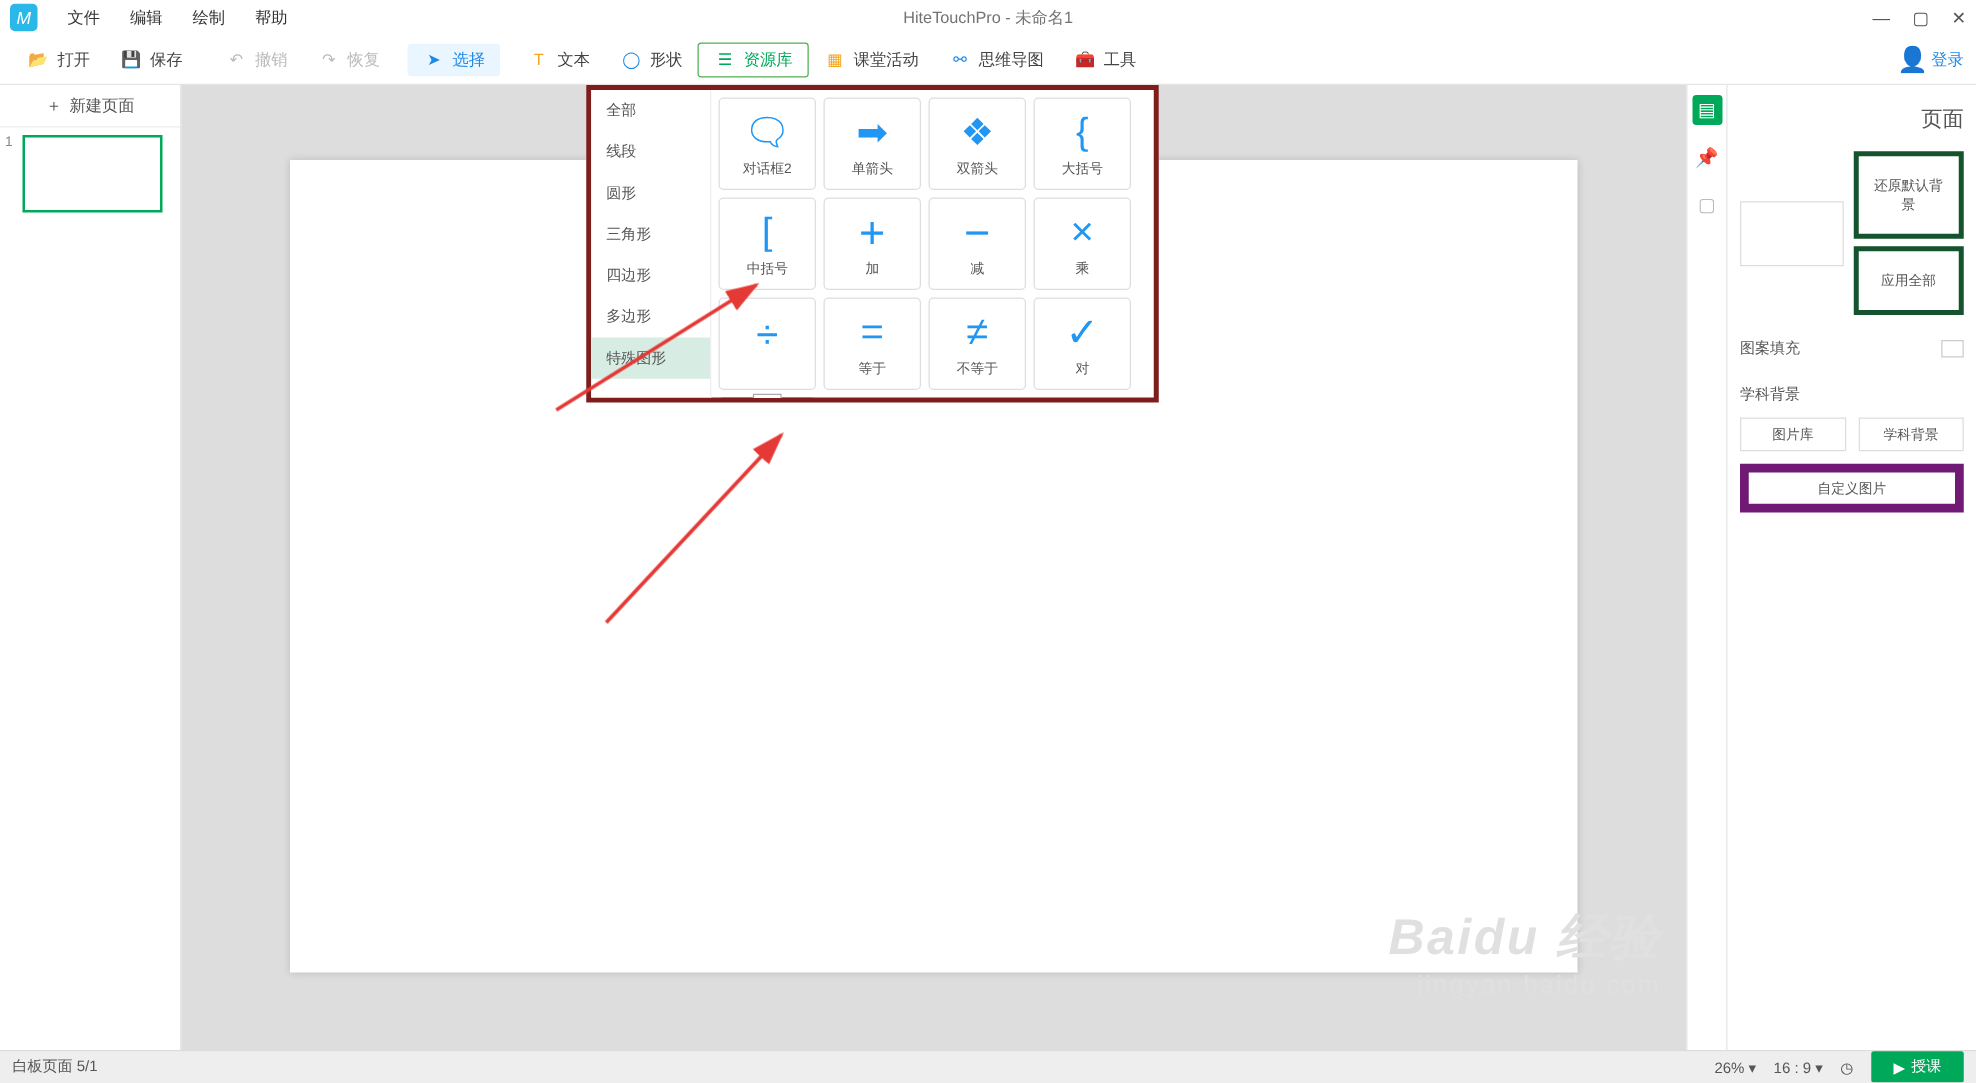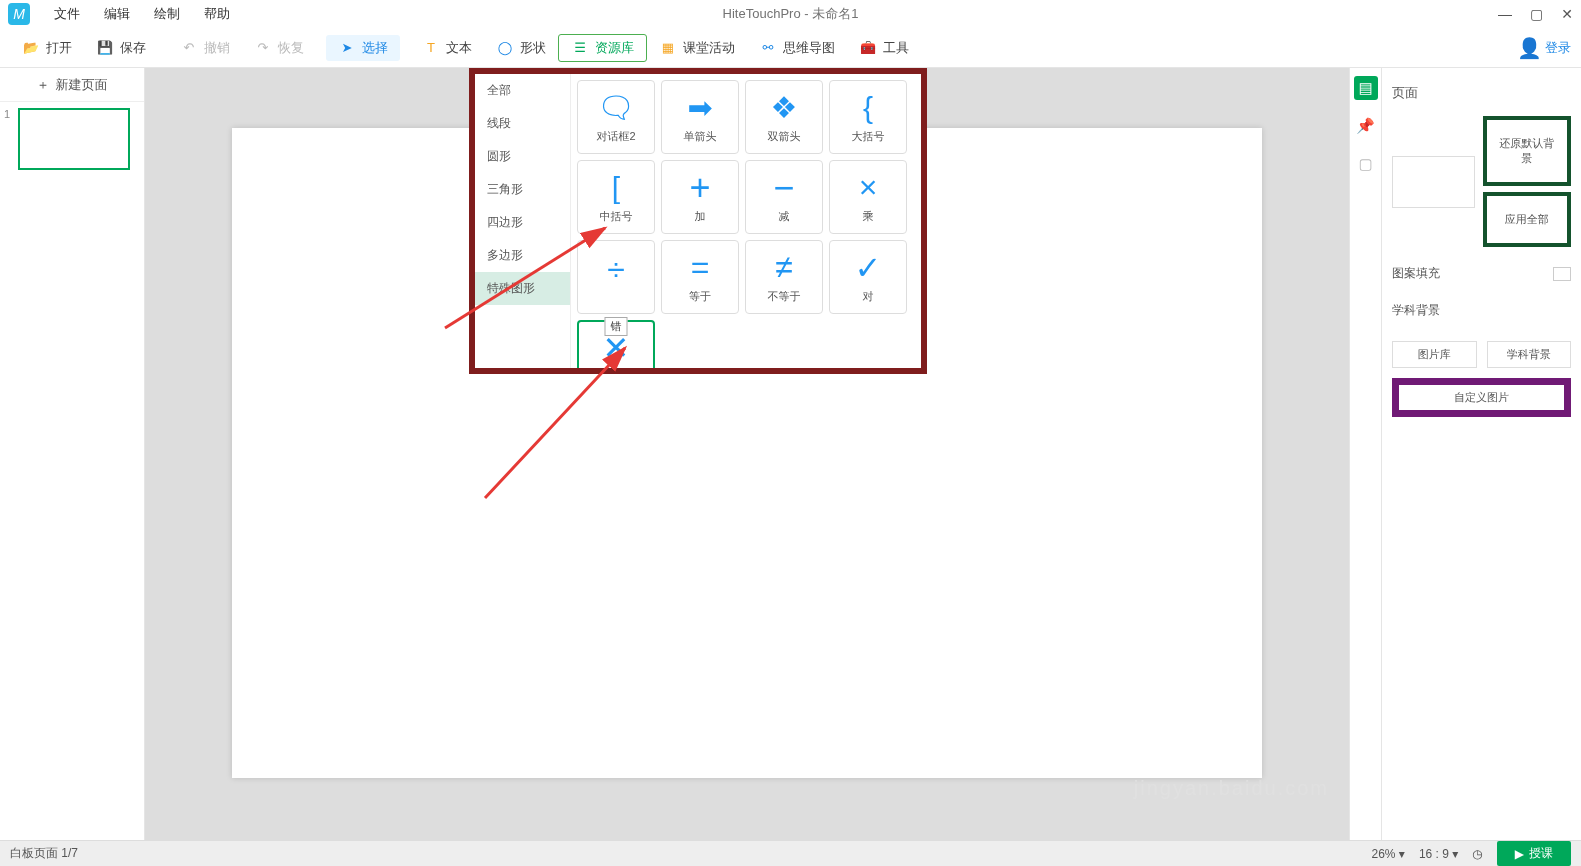--- a/index.html
+++ b/index.html
@@ -33,38 +33,38 @@
   .canvas-area { flex:1; background:#ddd; position:relative; display:flex; align-items:flex-start; justify-content:center; overflow:hidden; }
   .canvas-page { margin-top:60px; width:1030px; height:650px; background:#fff; box-shadow:0 0 6px rgba(0,0,0,0.15); }
 
   
   .right-tabs { width:32px; background:#fff; border-left:1px solid #e5e5e5; display:flex; flex-direction:column; align-items:center; padding-top:8px; gap:14px; }
   .right-tabs .rtab { width:24px; height:24px; border-radius:3px; display:flex; align-items:center; justify-content:center; color:#bbb; cursor:pointer; font-size:15px; }
   .right-tabs .rtab.active { background:#00a85a; color:#fff; }
 
   
   .right-panel { width:200px; background:#fff; border-left:1px solid #e5e5e5; padding:10px; font-size:12px; color:#555; }
-  .right-panel .rp-title { text-align:left; font-size:13px; color:#555; padding:6px 0 14px; }
+  .right-panel .rp-title { text-align:right; font-size:17px; color:#555; padding:6px 0 14px; }
   .right-panel .rp-row { display:flex; align-items:center; gap:8px; margin-bottom:10px; }
   .right-panel .bg-preview { width:84px; height:52px; border:1px solid #ddd; }
   .right-panel .rp-btncol { display:flex; flex-direction:column; gap:6px; }
   .right-panel .rp-btn { border:4px solid #14532d; padding:16px 8px; background:#fff; cursor:pointer; font-size:11px; text-align:center; }
   .right-panel .rp-section { margin-top:18px; display:flex; align-items:center; justify-content:space-between; }
   .right-panel .color-swatch { width:18px; height:14px; border:1px solid #ccc; background:#fff; }
-  .right-panel .rp-btns2 { display:flex; gap:10px; margin-top:22px; }
+  .right-panel .rp-btns2 { display:flex; gap:10px; margin-top:10px; }
   .right-panel .rp-btn-wide { border:1px solid #ddd; padding:5px 0; background:#fff; cursor:pointer; font-size:11px; text-align:center; flex:1; }
   .right-panel .rp-btn-full { border:7px solid #701a75; padding:5px 0; background:#fff; cursor:pointer; font-size:11px; text-align:center; width:100%; margin-top:10px; }
 
   
   .statusbar { height:26px; background:#eee; border-top:1px solid #ddd; display:flex; align-items:center; padding:0 10px; font-size:12px; color:#555; }
   .statusbar .right-status { margin-left:auto; display:flex; align-items:center; gap:14px; }
   .statusbar .teach-btn { background:#00a85a; color:#fff; padding:4px 18px; border-radius:2px; display:flex; align-items:center; gap:5px; cursor:pointer; }
 
   
-  .resource-popup { position:absolute; left:470px; top:60px; width:458px; height:306px; background:#fff; border:6px solid #7f1d1d; display:flex; z-index:10; }
+  .resource-popup { position:absolute; left:470px; top:60px; width:458px; height:254px; background:#fff; border:4px solid #7f1d1d; display:flex; z-index:10; }
   .resource-popup .cat-list { width:96px; background:#fff; border-right:1px solid #eee; overflow:auto; }
   .resource-popup .cat-list .cat { padding:8px 12px; font-size:12px; color:#555; cursor:pointer; }
   .resource-popup .cat-list .cat.selected { background:#d7ede4; }
   .resource-popup .shape-grid { flex:1; padding:6px; display:grid; grid-template-columns: repeat(4, 78px); grid-auto-rows:74px; gap:6px; align-content:start; overflow:auto; }
   .resource-popup .shape-item { border:1px solid #ddd; border-radius:4px; background:#fff; display:flex; flex-direction:column; align-items:center; justify-content:center; cursor:pointer; position:relative; }
   .resource-popup .shape-item.selected { border:2px solid #00a85a; }
   .resource-popup .shape-item .sicon { color:#2196f3; font-size:30px; height:42px; display:flex; align-items:center; justify-content:center; }
   .resource-popup .shape-item .slabel { font-size:11px; color:#555; padding-bottom:4px; }
   .resource-popup .tooltip { position:absolute; bottom:-4px; left:50%; transform:translate(-50%,100%); background:#fff; border:1px solid #aaa; padding:1px 5px; font-size:11px; color:#333; z-index:5; }
 
@@ -244,20 +244,21 @@
     <svg class="arrow-svg" style="left:330px; top:270px;" width="170" height="170">
       <defs>
           <marker id="ah2" markerWidth="10" markerHeight="10" refX="8" refY="3" orient="auto">
             <path d="M0,0 L0,6 L9,3 z" fill="#e53935"></path>
           </marker>
         </defs>
       <line x1="10" y1="160" x2="150" y2="10" stroke="#e53935" stroke-width="3" marker-end="url(#ah2)"></line>
     </svg>
 
     <div class="watermark">
+      <div>Baidu 经验</div>
       <div class="wm2">jingyan.baidu.com</div>
     </div>
   </div>
 
   <div class="right-tabs">
     <div class="rtab active">▤</div>
     <div class="rtab">📌</div>
     <div class="rtab">▢</div>
   </div>
 
@@ -277,21 +278,21 @@
     <div style="margin-top:20px;">学科背景</div>
     <div class="rp-btns2">
       <div class="rp-btn-wide">图片库</div>
       <div class="rp-btn-wide">学科背景</div>
     </div>
     <div class="rp-btn-full">自定义图片</div>
   </div>
 </div>
 
 <div class="statusbar">
-  <span>白板页面 1/7</span>
+  <span>白板页面 5/1</span>
   <div class="right-status">
     <span><span>26%</span> ▾</span>
     <span><span>16 : 9</span> ▾</span>
     <span>◷</span>
     <div class="teach-btn">
         <span>▶</span>
         <span>授课</span>
       </div>
   </div>
 </div>

